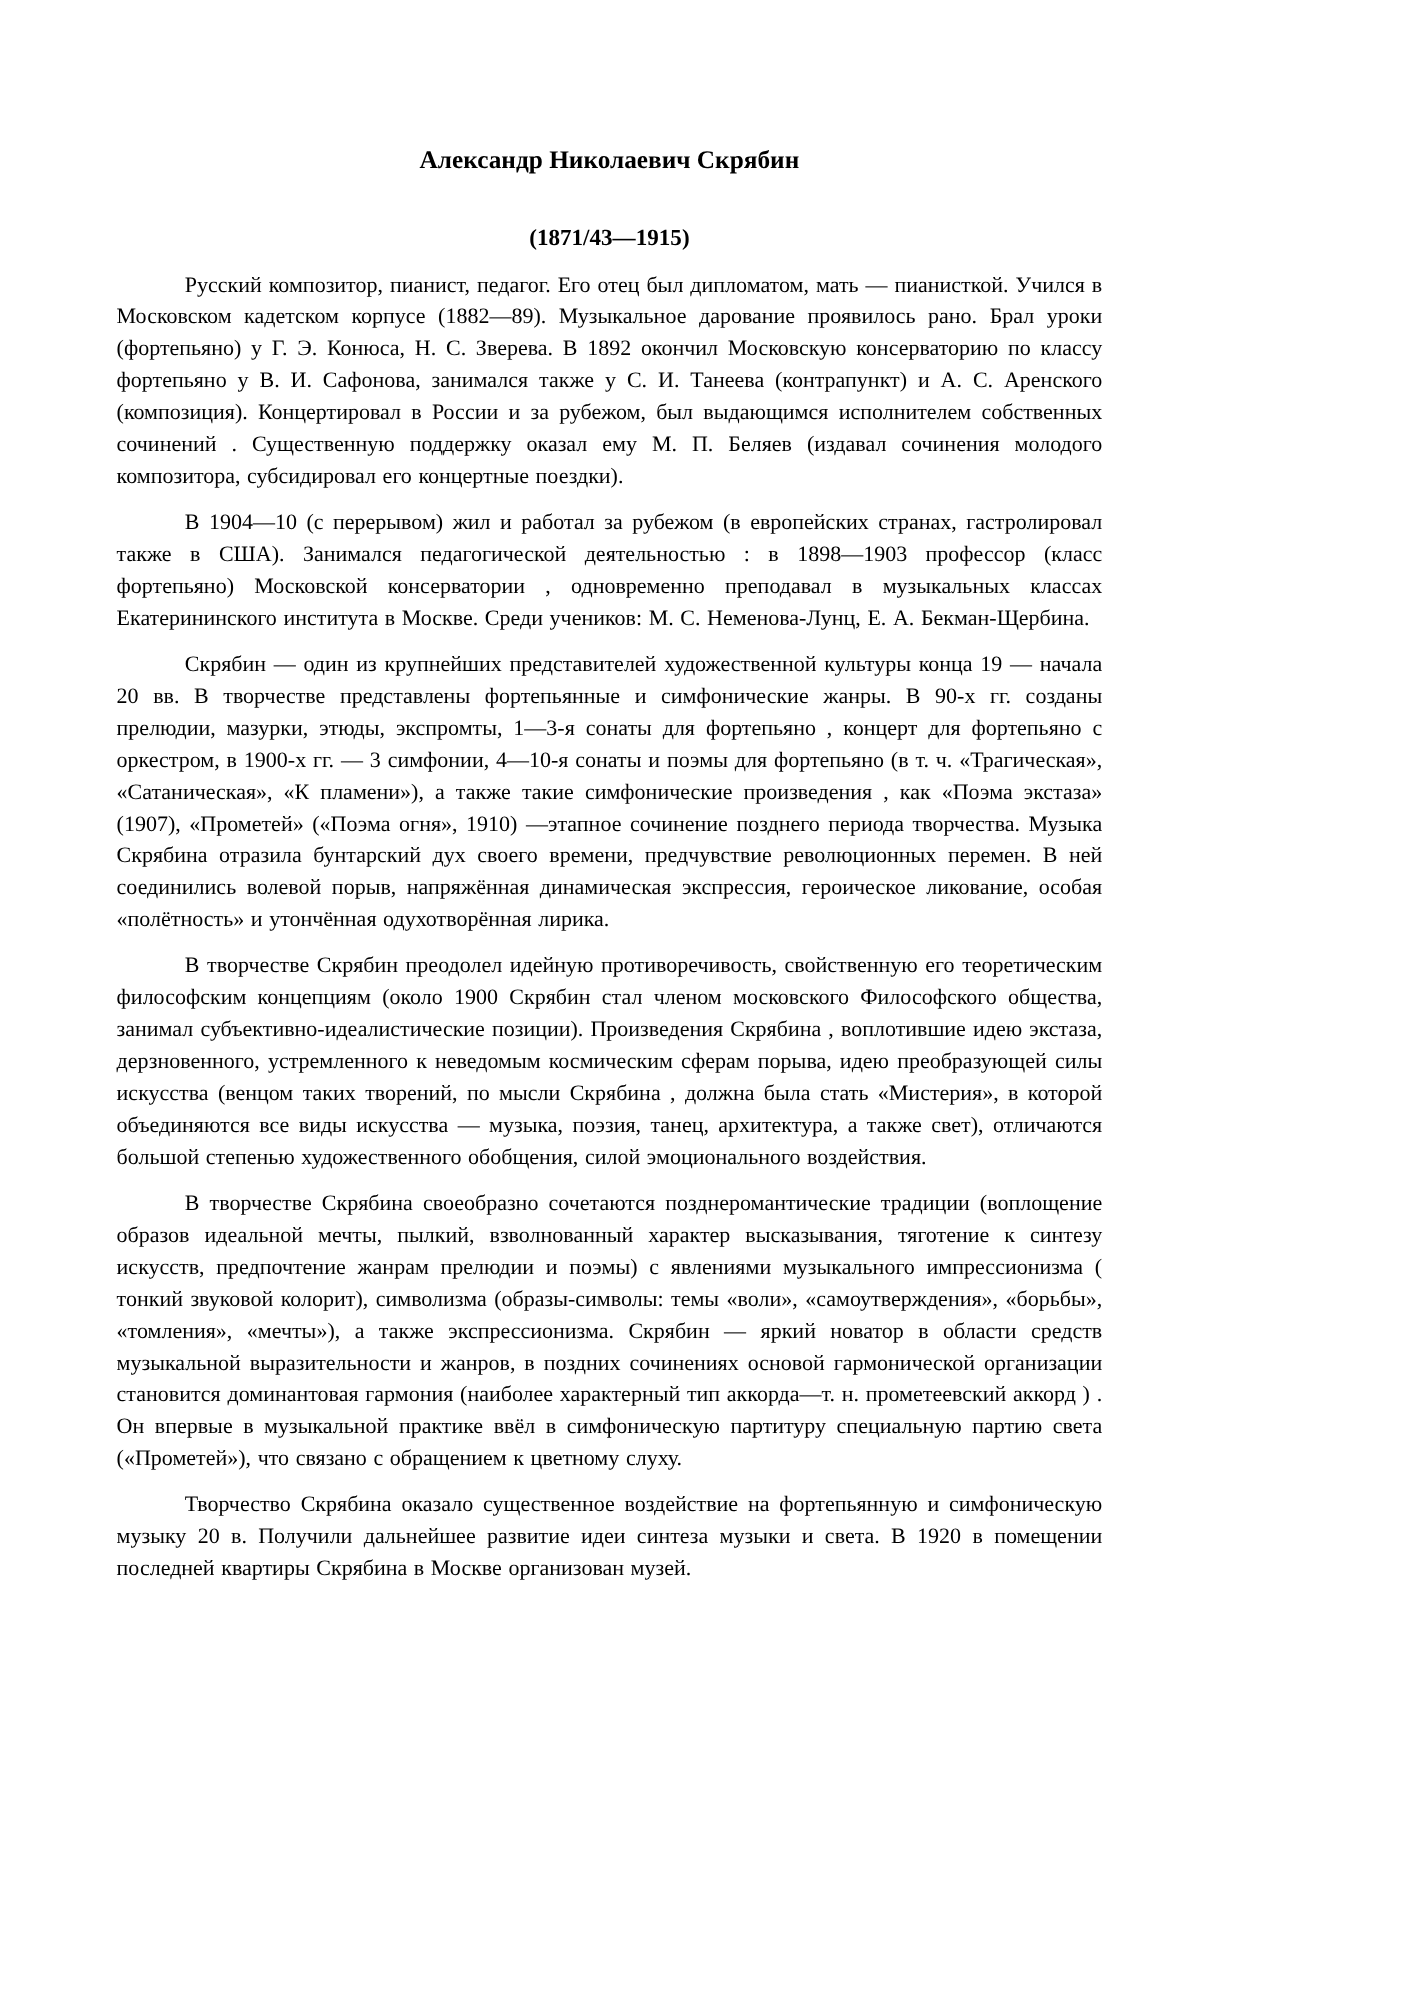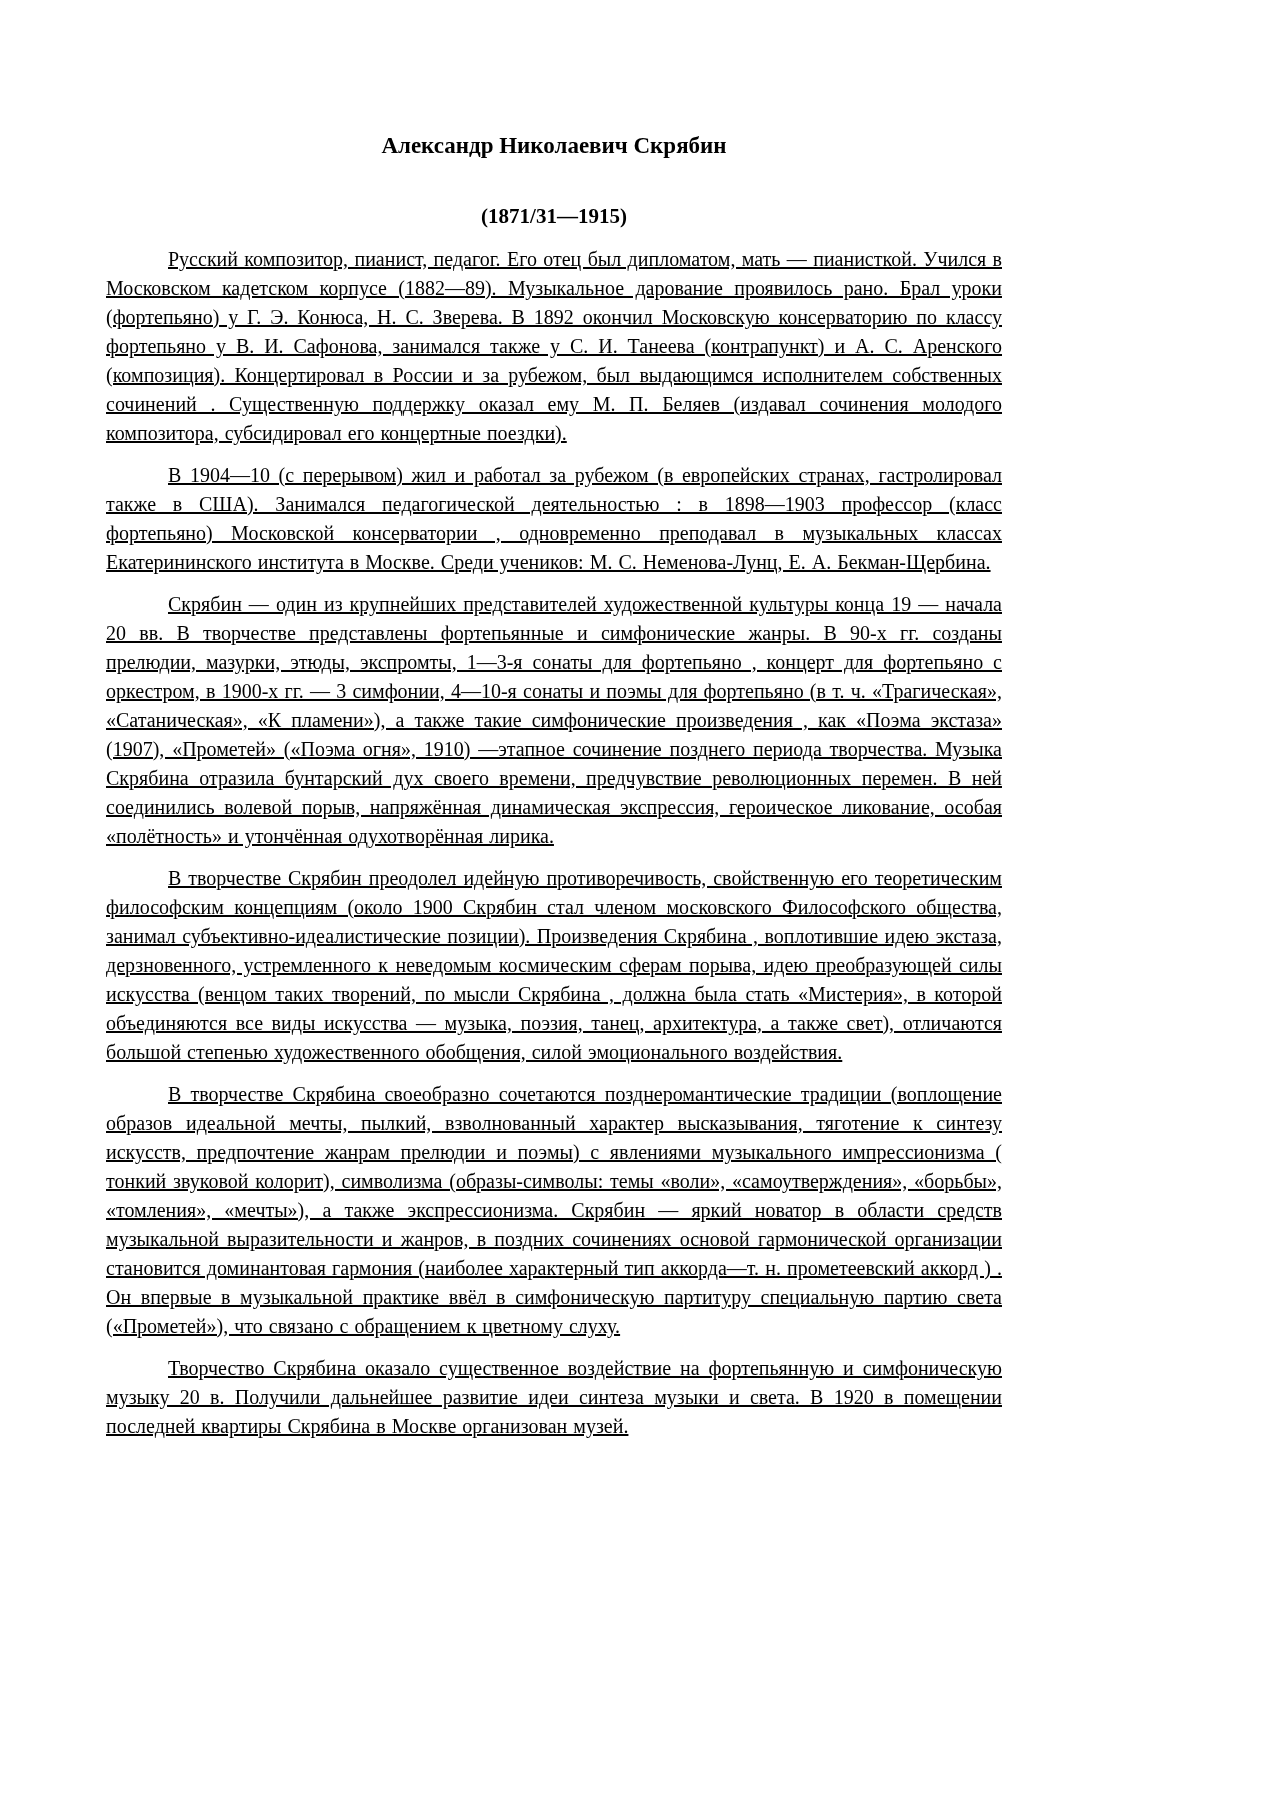--- a/index.html
+++ b/index.html
@@ -35,29 +35,28 @@
     font-size: 21px;
     line-height: 1.2;
   }
   .para {
     margin: 0 0 13px 0;
     font-size: 20px;
     line-height: 29px;
     text-align: justify;
     text-indent: 62px;
     word-spacing: 1px;
-    text-decoration: underline;
   }
 </style>
 </head>
 <body>
 
 <div class="page">
   <h1 class="doc-title">Александр Николаевич Скрябин</h1>
-  <h2 class="doc-subtitle">(1871/31—1915)</h2>
+  <h2 class="doc-subtitle">(1871/43—1915)</h2>
 
   <p class="para">Русский композитор, пианист, педагог. Его отец был дипломатом, мать — пианисткой. Учился в Московском кадетском корпусе (1882—89). Музыкальное дарование проявилось рано. Брал уроки (фортепьяно) у Г. Э. Конюса, Н. С. Зверева. В 1892 окончил Московскую консерваторию по классу фортепьяно у В. И. Сафонова, занимался также у С. И. Танеева (контрапункт) и А. С. Аренского (композиция). Концертировал в России и за рубежом, был выдающимся исполнителем собственных сочинений . Существенную поддержку оказал ему М. П. Беляев (издавал сочинения молодого композитора, субсидировал его концертные поездки).</p>
   <p class="para">В 1904—10 (с перерывом) жил и работал за рубежом (в европейских странах, гастролировал также в США). Занимался педагогической деятельностью : в 1898—1903 профессор (класс фортепьяно) Московской консерватории , одновременно преподавал в музыкальных классах Екатерининского института в Москве. Среди учеников: М. С. Неменова-Лунц, Е. А. Бекман-Щербина.</p>
   <p class="para">Скрябин — один из крупнейших представителей художественной культуры конца 19 — начала 20 вв. В творчестве представлены фортепьянные и симфонические жанры. В 90-х гг. созданы прелюдии, мазурки, этюды, экспромты, 1—3-я сонаты для фортепьяно , концерт для фортепьяно с оркестром, в 1900-х гг. — 3 симфонии, 4—10-я сонаты и поэмы для фортепьяно (в т. ч. «Трагическая», «Сатаническая», «К пламени»), а также такие симфонические произведения , как «Поэма экстаза» (1907), «Прометей» («Поэма огня», 1910) —этапное сочинение позднего периода творчества. Музыка Скрябина отразила бунтарский дух своего времени, предчувствие революционных перемен. В ней соединились волевой порыв, напряжённая динамическая экспрессия, героическое ликование, особая «полётность» и утончённая одухотворённая лирика.</p>
   <p class="para">В творчестве Скрябин преодолел идейную противоречивость, свойственную его теоретическим философским концепциям (около 1900 Скрябин стал членом московского Философского общества, занимал субъективно-идеалистические позиции). Произведения Скрябина , воплотившие идею экстаза, дерзновенного, устремленного к неведомым космическим сферам порыва, идею преобразующей силы искусства (венцом таких творений, по мысли Скрябина , должна была стать «Мистерия», в которой объединяются все виды искусства — музыка, поэзия, танец, архитектура, а также свет), отличаются большой степенью художественного обобщения, силой эмоционального воздействия.</p>
   <p class="para">В творчестве Скрябина своеобразно сочетаются позднеромантические традиции (воплощение образов идеальной мечты, пылкий, взволнованный характер высказывания, тяготение к синтезу искусств, предпочтение жанрам прелюдии и поэмы) с явлениями музыкального импрессионизма ( тонкий звуковой колорит), символизма (образы-символы: темы «воли», «самоутверждения», «борьбы», «томления», «мечты»), а также экспрессионизма. Скрябин — яркий новатор в области средств музыкальной выразительности и жанров, в поздних сочинениях основой гармонической организации становится доминантовая гармония (наиболее характерный тип аккорда—т. н. прометеевский аккорд ) . Он впервые в музыкальной практике ввёл в симфоническую партитуру специальную партию света («Прометей»), что связано с обращением к цветному слуху.</p>
   <p class="para">Творчество Скрябина оказало существенное воздействие на фортепьянную и симфоническую музыку 20 в. Получили дальнейшее развитие идеи синтеза музыки и света. В 1920 в помещении последней квартиры Скрябина в Москве организован музей.</p>
 </div>
 
 </body></html>

